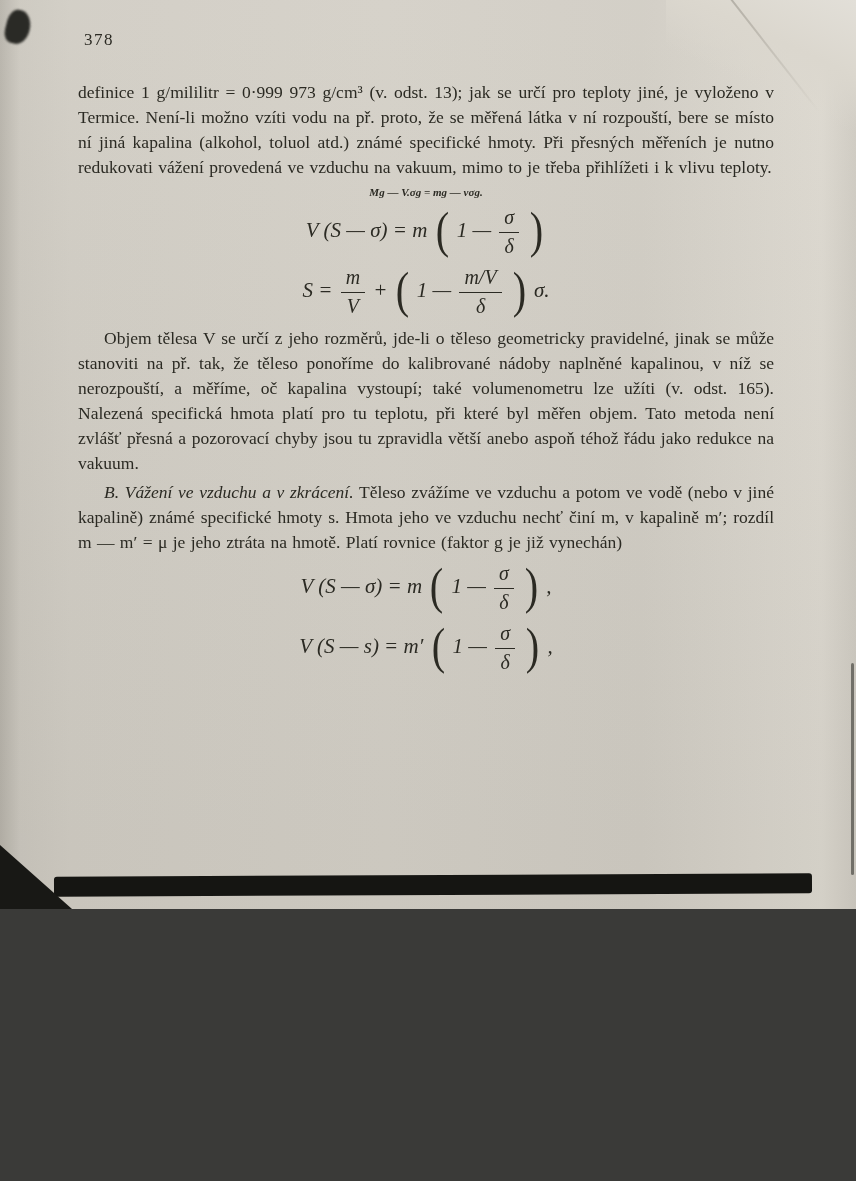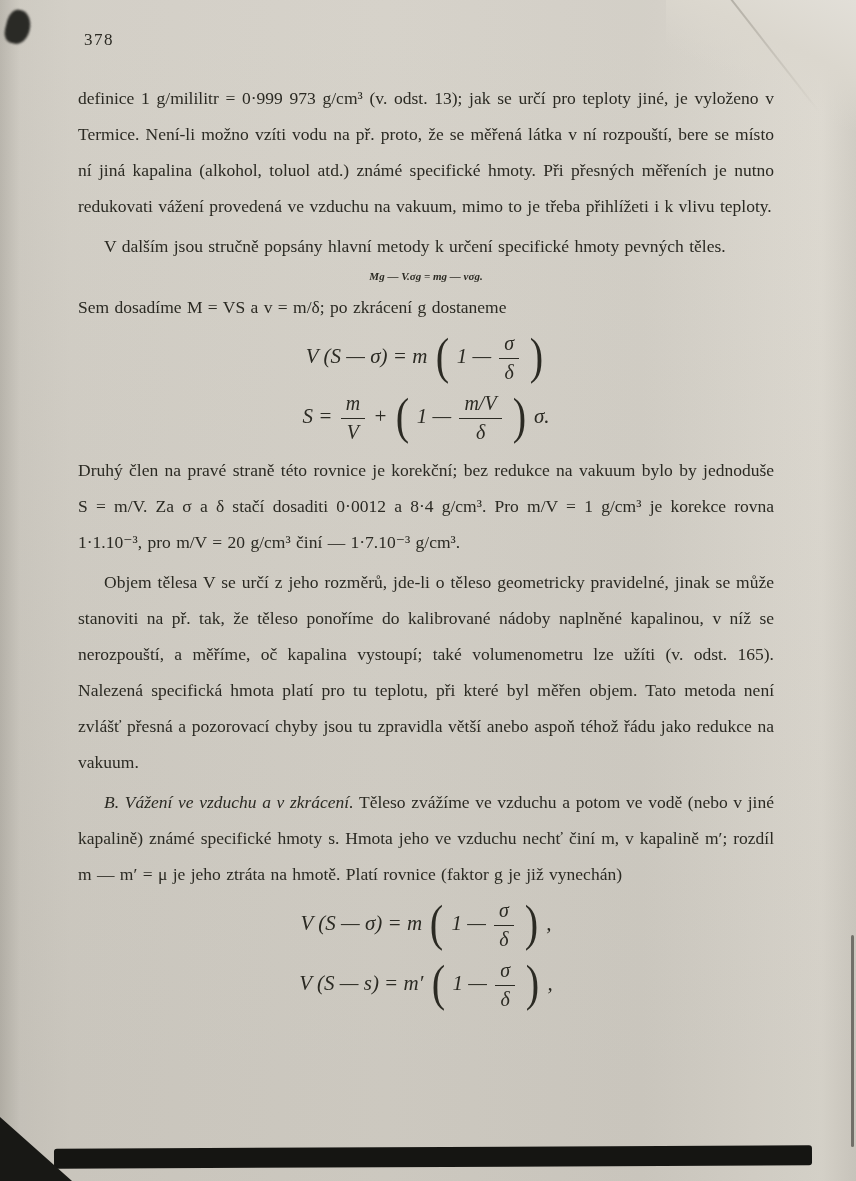--- a/index.html
+++ b/index.html
@@ -4,21 +4,21 @@
 <style>
   * { margin: 0; padding: 0; box-sizing: border-box; }
   html, body { width: 856px; height: 1181px; }
   body {
     font-family: "Liberation Serif", "DejaVu Serif", serif;
     background: #3a3a38;
   }
   .scan {
     position: relative;
     width: 856px;
-    height: 1181px;
+    height: 909px;
     overflow: hidden;
     color: #2b2a23;
     background-image:
       linear-gradient(180deg, rgba(255,255,255,0.05) 0%, rgba(0,0,0,0.04) 92%),
       linear-gradient(90deg, #b7b3aa 0px, #ccc8bf 20px, #d1cdc4 70px, #d4d0c7 45%, #d1cdc4 75%, #d8d4cb 88%, #dcd8cf 96%, #cfcbc2 100%);
   }
   .fold-topright {
     position: absolute; top: 0; right: 0; width: 190px; height: 130px;
     background: linear-gradient(205deg, #e2dfd8 0%, #dbd7ce 35%, rgba(219,215,206,0) 62%);
     pointer-events: none;
@@ -51,21 +51,21 @@
     margin: 30px 0 30px 84px;
     font-size: 17px;
     letter-spacing: 1.5px;
   }
   .text-block {
     position: relative;
     margin: 0 82px 0 78px;
   }
   .para {
     font-size: 17.5px;
-    line-height: 36px;
+    line-height: 25px;
     text-align: justify;
     margin-bottom: 4px;
     word-spacing: 1px;
   }
   .indent { text-indent: 26px; }
   .lead-italic { font-style: italic; }
 
   .equation {
     text-align: center;
     font-style: italic;
@@ -105,26 +105,24 @@
   <div class="fold-topright"></div>
   <div class="crease-topright"></div>
   <div class="blemish-topleft"></div>
 
   <div class="page-number">378</div>
 
   <div class="text-block">
 
     <p class="para">definice 1 g/mililitr = 0·999 973 g/cm³ (v. odst. 13); jak se určí pro teploty jiné, je vyloženo v Termice. Není-li možno vzíti vodu na př. proto, že se měřená látka v ní rozpouští, bere se místo ní jiná kapalina (alkohol, toluol atd.) známé specifické hmoty. Při přesných měřeních je nutno redukovati vážení provedená ve vzduchu na vakuum, mimo to je třeba přihlížeti i k vlivu teploty.</p>
 
-    <p class="para indent">V dalším jsou stručně popsány hlavní metody k určení specifické hmoty pevných těles.</p>
 
 
     <div class="equation eq-small">Mg — V.σg = mg — vσg.</div>
 
-    <p class="para">Sem dosadíme M = VS a v = m/δ; po zkrácení g dostaneme</p>
 
     <div class="equation">
       <span>V (S — σ) = m</span>
       <span class="bigparen">(</span>
       <span>1 —</span>
       <span class="frac"><span class="num">σ</span><span class="den">δ</span></span>
       <span class="bigparen">)</span>
       <span></span>
     </div>
 
@@ -133,21 +131,20 @@
       <span>S =</span>
       <span class="frac"><span class="num">m</span><span class="den">V</span></span>
       <span>+</span>
       <span class="bigparen">(</span>
       <span>1 —</span>
       <span class="frac"><span class="num">m/V</span><span class="den">δ</span></span>
       <span class="bigparen">)</span>
       <span>σ.</span>
     </div>
 
-    <p class="para">Druhý člen na pravé straně této rovnice je korekční; bez redukce na vakuum bylo by jednoduše S = m/V. Za σ a δ stačí dosaditi 0·0012 a 8·4 g/cm³. Pro m/V = 1 g/cm³ je korekce rovna 1·1.10⁻³, pro m/V = 20 g/cm³ činí — 1·7.10⁻³ g/cm³.</p>
 
     <p class="para indent">Objem tělesa V se určí z jeho rozměrů, jde-li o těleso geometricky pravidelné, jinak se může stanoviti na př. tak, že těleso ponoříme do kalibrované nádoby naplněné kapalinou, v níž se nerozpouští, a měříme, oč kapalina vystoupí; také volumenometru lze užíti (v. odst. 165). Nalezená specifická hmota platí pro tu teplotu, při které byl měřen objem. Tato metoda není zvlášť přesná a pozorovací chyby jsou tu zpravidla větší anebo aspoň téhož řádu jako redukce na vakuum.</p>
 
     <p class="para indent"><span class="lead-italic">B. Vážení ve vzduchu a v zkrácení.</span><span> Těleso zvážíme ve vzduchu a potom ve vodě (nebo v jiné kapalině) známé specifické hmoty s. Hmota jeho ve vzduchu nechť činí m, v kapalině m′; rozdíl m — m′ = μ je jeho ztráta na hmotě. Platí rovnice (faktor g je již vynechán)</span></p>
 
     <div class="equation">
       <span>V (S — σ) = m</span>
       <span class="bigparen">(</span>
       <span>1 —</span>
       <span class="frac"><span class="num">σ</span><span class="den">δ</span></span>

